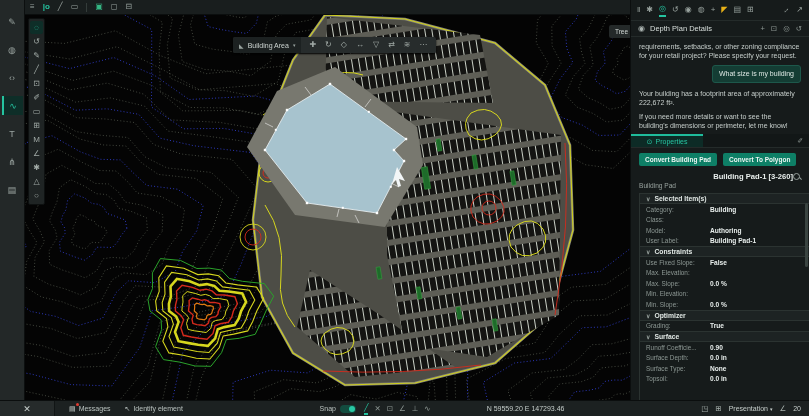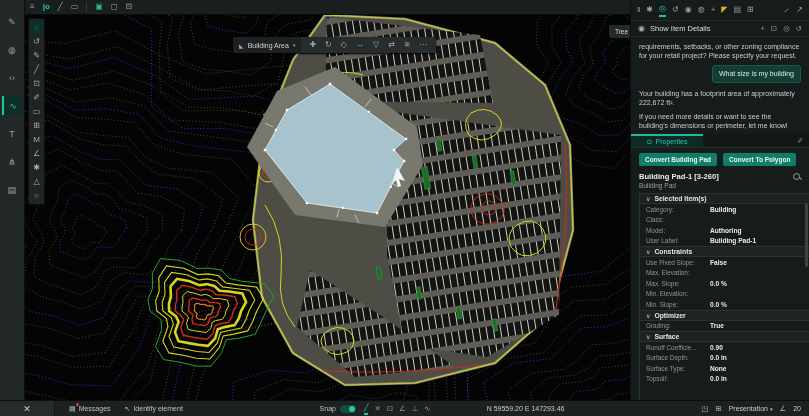--- a/index.html
+++ b/index.html
@@ -61,21 +61,21 @@
   .chat-input::placeholder{color:#89938f;}
   .tab-row{height:14px;display:flex;align-items:stretch;border-bottom:1px solid #242b2a;flex:none;background:#121717;}
   .tab{width:72px;background:#0d2b26;border-top:2px solid #1fbc9c;display:flex;align-items:center;
        justify-content:center;gap:3px;font-size:7px;color:#27c4a1;}
   .tab .tic{font-size:7px;}
   .tab-row .edit-ic{margin-left:auto;align-self:center;margin-right:6px;font-size:7px;color:#8d9793;}
   .btn-row{display:flex;gap:6px;padding:5px 8px;flex:none;}
   .cbtn{background:#0e7f66;border:none;border-radius:2px;color:#ecf5f2;font-size:6.5px;font-weight:bold;
         padding:3px 6px;font-family:"Liberation Sans",sans-serif;white-space:nowrap;}
   .item-head{padding:1px 8px 2px;flex:none;}
-  .ih-top{display:flex;align-items:center;}
+  .ih-top{display:flex;align-items:center;text-align:right;}
   .ih-title{font-size:7.6px;font-weight:bold;color:#e8eeec;flex:1;}
   .mag{position:relative;width:8px;height:8px;}
   .mag:before{content:"";position:absolute;left:0;top:0;width:5px;height:5px;border:1px solid #97a19d;border-radius:50%;}
   .mag:after{content:"";position:absolute;left:5.5px;top:5.5px;width:3px;height:1px;background:#97a19d;transform:rotate(45deg);}
   .ih-sub{font-size:6.6px;color:#97a19d;margin-top:1px;}
   .props{margin:2px 0 0 8px;border-left:1px solid #2b3331;flex:1;overflow:hidden;position:relative;}
   .sec-head{height:11px;display:flex;align-items:center;gap:4px;padding-left:6px;background:#1d2323;
             border-top:1px solid #2b3331;border-bottom:1px solid #2b3331;font-size:6.8px;font-weight:bold;color:#e0e7e4;}
   .sec-head .chev{font-size:6px;color:#97a19d;}
   .prow{display:grid;grid-template-columns:70px 1fr;height:10.5px;align-items:center;}
@@ -311,21 +311,21 @@
         <span class="pt-ic">▤</span>
         <span class="pt-ic">⊞</span>
         <span class="pt-right" id="pt-right">
           <span class="pt-ic rot45">↔</span>
           <span class="pt-ic">↗</span>
         </span>
       </div>
 
     <div class="p-header">
       <span class="ph-dot">◉</span>
-      <span class="ph-title">Show Item Details</span>
+      <span class="ph-title">Depth Plan Details</span>
       <span id="header-icons" style="display:flex;gap:6px;">
           <span class="ph-ic">+</span>
           <span class="ph-ic">⊡</span>
           <span class="ph-ic">◎</span>
           <span class="ph-ic">↺</span>
         </span>
     </div>
 
     <div class="chat" id="chat-box">
         <div class="msg-assistant">requirements, setbacks, or other zoning compliance for your retail project? Please specify your request.</div>

